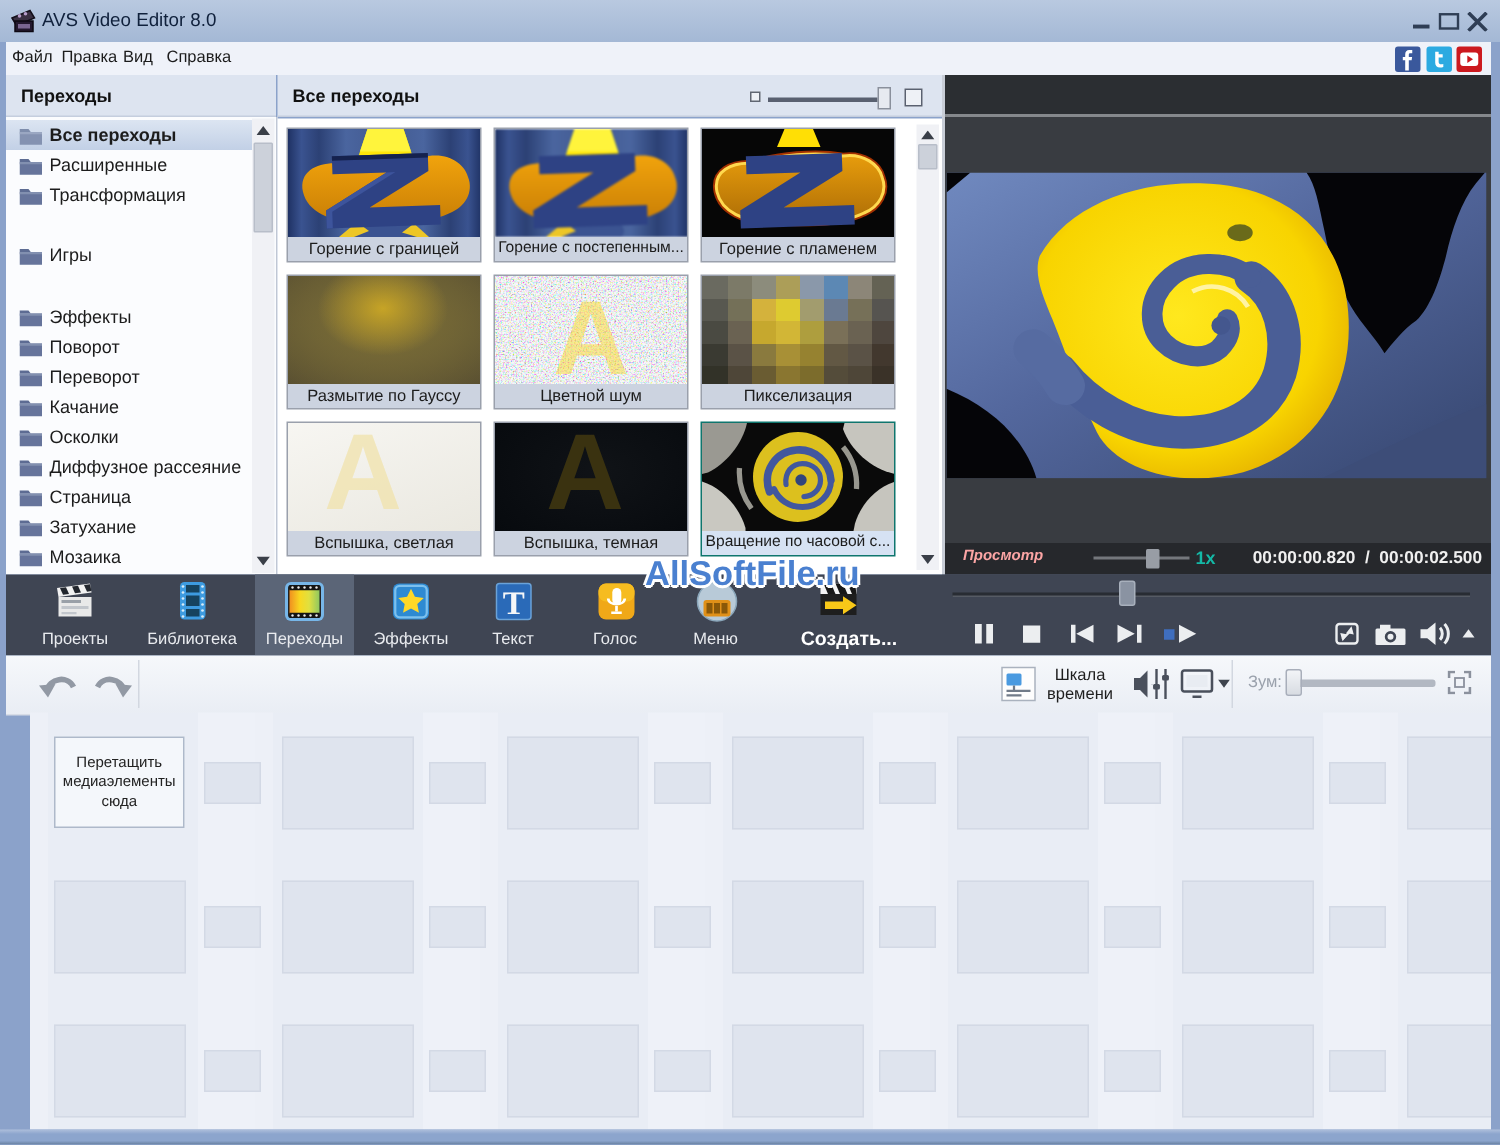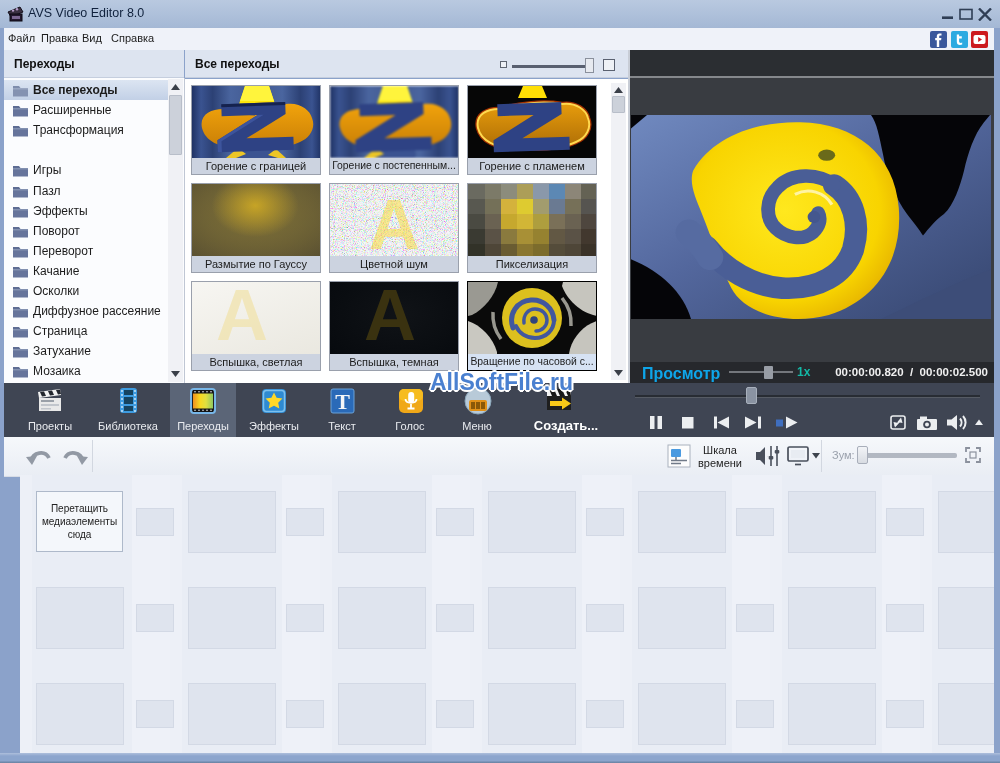--- a/index.html
+++ b/index.html
@@ -30,21 +30,21 @@
 .li.sel .txt { font-weight:bold; }
 .fold { position:absolute; left:9px; top:4px; }
 #lscroll { position:absolute; right:1px; top:1px; width:15px; height:303px; background:#f0f1f5; }
 
 
 #midgrid { left:185px; top:79px; width:443px; height:304px; background:#ffffff; }
 .cell { position:absolute; width:130px; height:90px; border:1px solid #9aa0ac; background:#fff; }
 .cell .img { position:absolute; left:0; top:0; width:128px; height:72px; overflow:hidden; }
 .cell .cap { position:absolute; left:0; top:72px; width:128px; height:16px; background:#ccd3e0;
   font-size:11px; color:#1c1c1c; text-align:center; line-height:16px; white-space:nowrap; overflow:hidden;}
-.cell.sel { border:2px solid #000000; }
+.cell.sel { border:2px solid #0f766e; }
 .cell.sel .img { left:-1px; top:-1px; }
 .cell.sel .cap { left:-1px; top:71px; background:#d6e2f3; }
 #gscroll { position:absolute; right:2px; top:4px; width:15px; height:297px; background:#f0f1f5; }
 
 
 #rightpanel { left:628px; top:50px; width:366px; height:333px; background:#3a3d42; border-left:2px solid #c8cdd6; }
 
 
 #toolbar { left:0px; top:383px; width:1000px; height:54px; background:#3f4553; }
 .modelbl { position:absolute; top:37px; font-size:11px; color:#e9ebef; text-align:center; }
@@ -148,28 +148,20 @@
       </svg>
       <span class="txt">Трансформация</span>
     </div>
   <div class="li" style="top:82.4px;">
       <svg class="fold" width="16" height="13" viewBox="0 0 16 13">
         <path d="M0,2 L6,2 L7.5,4 L0,4 Z" fill="#5d6c93"></path>
         <rect x="0" y="4" width="15" height="8.5" fill="#66749b"></rect>
         <rect x="0" y="4" width="15" height="1.5" fill="#8290b0"></rect>
       </svg>
       <span class="txt">Игры</span>
-    </div>
-  <div class="li" style="top:102.5px;">
-      <svg class="fold" width="16" height="13" viewBox="0 0 16 13">
-        <path d="M0,2 L6,2 L7.5,4 L0,4 Z" fill="#5d6c93"></path>
-        <rect x="0" y="4" width="15" height="8.5" fill="#66749b"></rect>
-        <rect x="0" y="4" width="15" height="1.5" fill="#8290b0"></rect>
-      </svg>
-      <span class="txt">Пазл</span>
     </div>
   <div class="li" style="top:122.6px;">
       <svg class="fold" width="16" height="13" viewBox="0 0 16 13">
         <path d="M0,2 L6,2 L7.5,4 L0,4 Z" fill="#5d6c93"></path>
         <rect x="0" y="4" width="15" height="8.5" fill="#66749b"></rect>
         <rect x="0" y="4" width="15" height="1.5" fill="#8290b0"></rect>
       </svg>
       <span class="txt">Эффекты</span>
     </div>
   <div class="li" style="top:142.7px;">
@@ -462,21 +454,21 @@
       <path d="M58,114 C66,121 73,129 78,138" fill="none" stroke="#566ba1" stroke-width="25" stroke-linecap="round"></path>
       <path d="M195,68 C180,56 155,56 142,70 C130,82 130,100 140,110 C150,120 166,122 175,114 C181,108 183,101 180,95" fill="none" stroke="#4a5e96" stroke-width="13" stroke-linecap="round"></path>
       <circle cx="176" cy="99" r="6" fill="#44578e"></circle>
       <path d="M158,77 C171,70 186,75 193,87" fill="none" stroke="#fff8c8" stroke-width="3" opacity="0.8"></path>
       <ellipse cx="188" cy="39" rx="8" ry="5.5" fill="#6a6a1a"></ellipse>
       </g>
     </svg>
   </div>
   <div class="abs" style="left:0;top:269px;width:364px;height:43px;background:#393c41;"></div>
   <div class="abs" style="left:0;top:312px;width:364px;height:21px;background:#26282c;">
-    <span class="abs" style="left:12px;top:3px;font-size:16px;font-weight:bold;color:#0ea5e9;">Просмотр</span>
+    <span class="abs" style="left:12px;top:3px;font-size:10px;font-weight:bold;color:#fca5a5;font-style:italic;">Просмотр</span>
     <div class="abs" style="left:99px;top:9px;width:64px;height:2px;background:#74777c;"></div>
     <div class="abs" style="left:134px;top:4px;width:9px;height:13px;background:#989da5;border-radius:1px;"></div>
     <span class="abs" style="left:167px;top:3px;font-size:12px;font-weight:bold;color:#14b8a6;">1x</span>
     <span class="abs" style="right:6px;top:4px;font-size:11.5px;font-weight:bold;color:#f0f0f0;">00:00:00.820&nbsp; / &nbsp;00:00:02.500</span>
   </div>
 </div>
 
 <div id="toolbar" class="abs">
   <div class="abs" style="left:170px;top:0;width:66px;height:54px;background:#5b6577;"></div>
 

